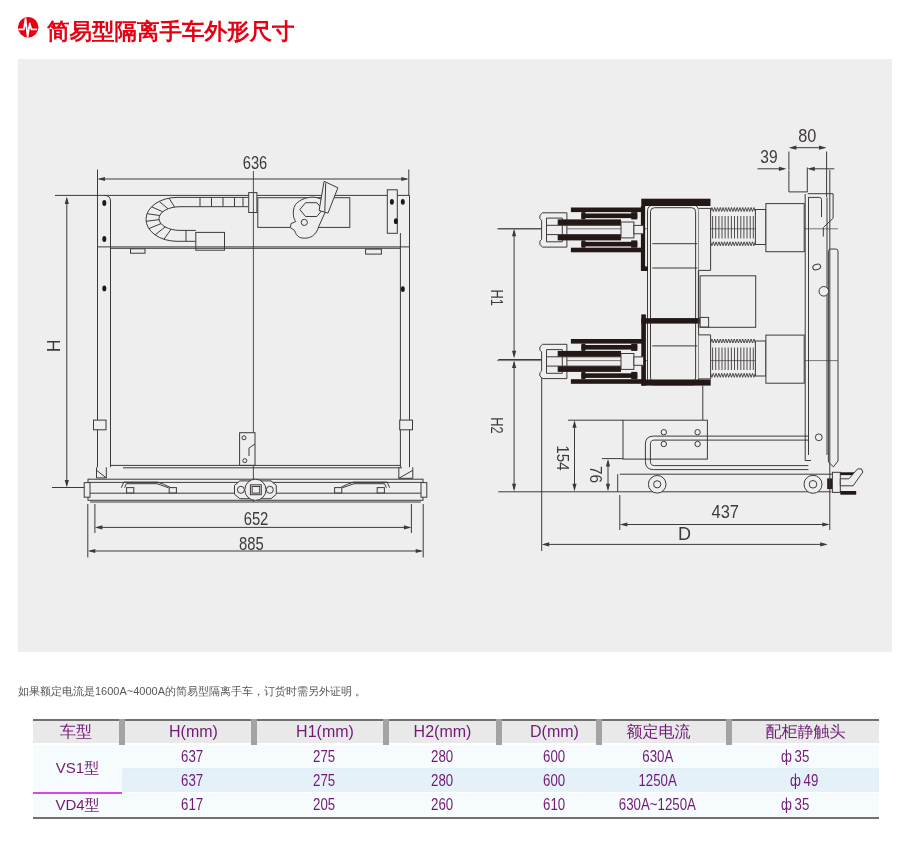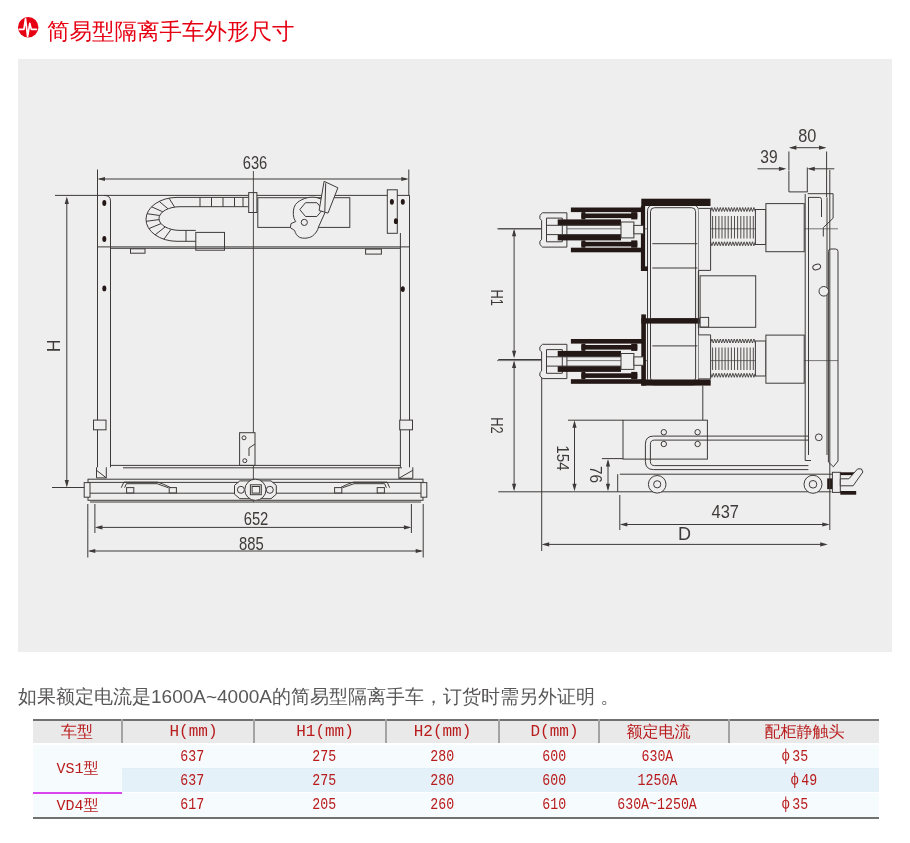--- a/index.html
+++ b/index.html
@@ -1,28 +1,28 @@
 <!DOCTYPE html>
 <html lang="zh"><head>
 <meta charset="utf-8">
 <title>简易型隔离手车外形尺寸</title>
 <style>
   html,body{margin:0;padding:0;background:#ffffff;}
   body{width:910px;height:843px;position:relative;font-family:"Liberation Sans",sans-serif;overflow:hidden;}
-  .hdr .ttl{position:absolute;left:47px;top:20px;color:#e60012;font-size:22.5px;line-height:23px;font-weight:normal;letter-spacing:0;}
+  .hdr .ttl{position:absolute;left:47px;top:20px;color:#e60012;font-size:22.5px;line-height:23px;font-weight:bold;letter-spacing:0;}
   .hdr .ico{position:absolute;left:18.4px;top:16.9px;}
   .panel{position:absolute;left:18px;top:59px;width:874px;height:593px;background:#eeeeee;}
-  .note{position:absolute;left:18px;top:684px;font-size:19px;color:#595757;}
+  .note{position:absolute;left:18px;top:684px;font-size:11px;color:#595757;}
   .tblwrap{position:absolute;left:33px;top:719px;width:846px;}
-  table{border-collapse:collapse;width:846px;table-layout:fixed;font-size:15px;color:#b91c1c;font-family:Liberation Mono, monospace;}
+  table{border-collapse:collapse;width:846px;table-layout:fixed;font-size:15px;color:#701a75;}
   thead th{font-size:16px;}
   tbody td s{text-decoration:none;display:inline-block;font-size:17px;transform:scaleX(0.78);}
   table{border-top:2px solid #727171;border-bottom:2px solid #727171;}
   th,td{font-weight:normal;text-align:center;padding:0;height:23px;}
-  thead th{background:#e9e9ea;border-left:2px solid #a3a3a3;border-bottom:2px solid #fff;height:22px;}
+  thead th{background:#e9e9ea;border-left:6px solid #a3a3a3;border-bottom:2px solid #fff;height:22px;}
   thead th:first-child{border-left:none;}
   .r1 td{background:#f6fbfd;}
   .r2 td{background:#e4f1f9;}
   .r3 td{background:#f6fbfd;}
   .r1 td{border-bottom:1px solid #dfeef7;}
   .r2 td{border-bottom:1px solid #ffffff;}
   td.mrow{background:#f6fbfd;border-bottom:2px solid #d946ef;}
 </style>
 </head>
 <body>

